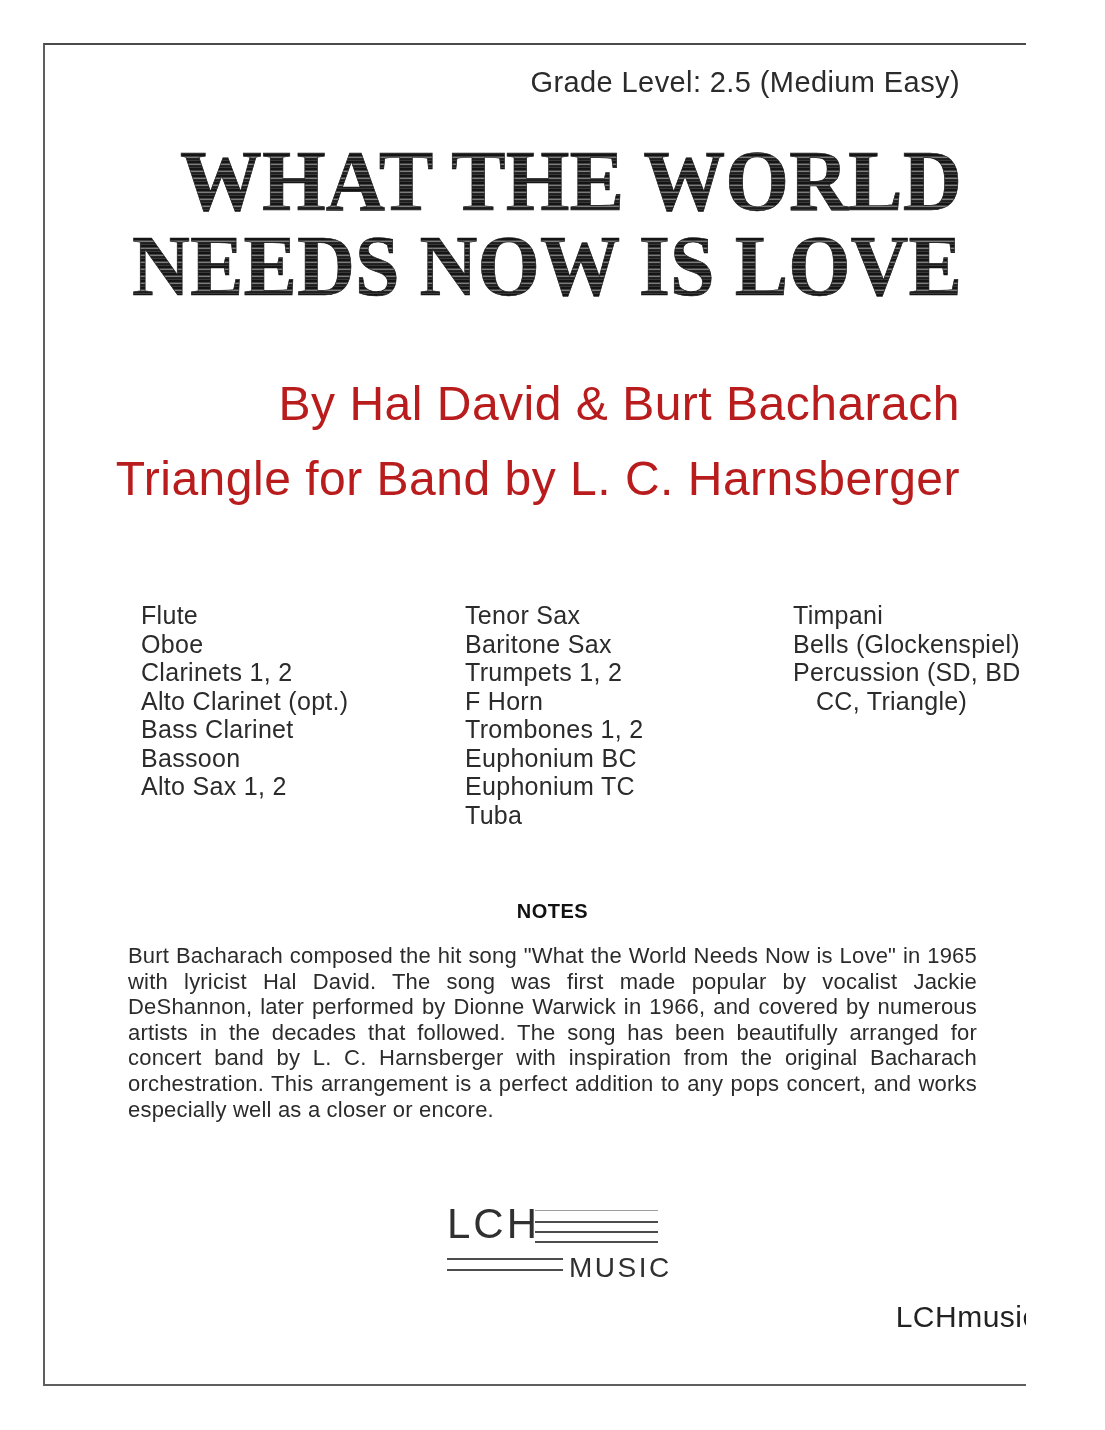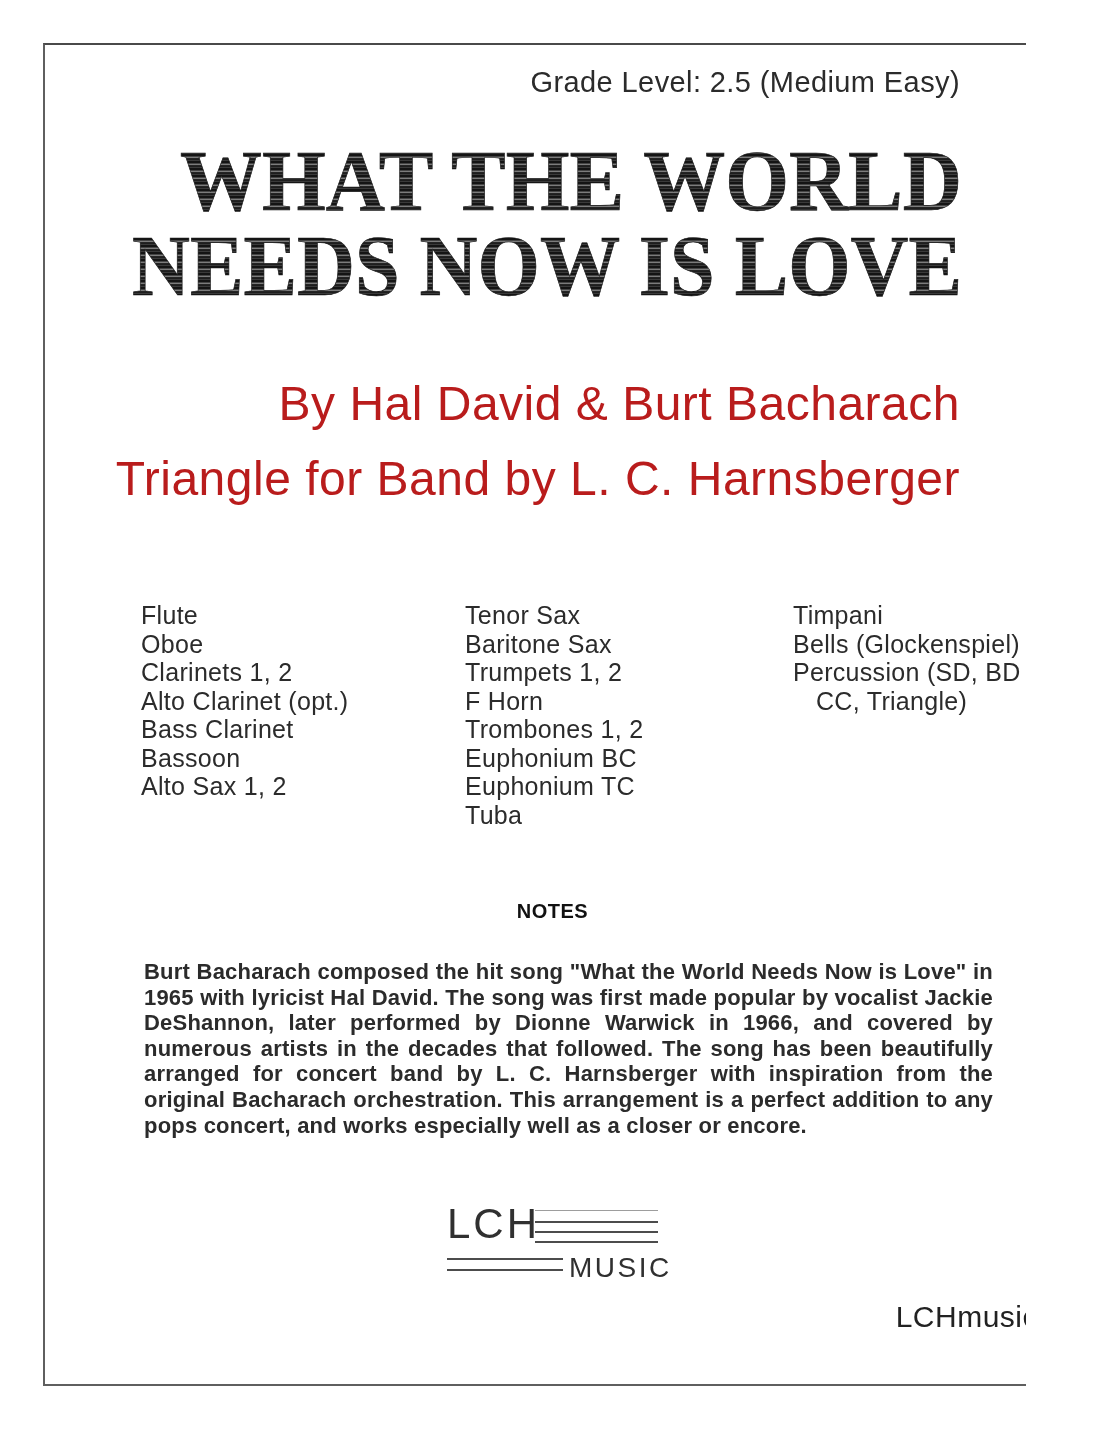--- a/index.html
+++ b/index.html
@@ -78,27 +78,26 @@
     font-size: 20px;
     font-weight: bold;
     letter-spacing: 0.5px;
     color: #111111;
   }
   .notes-body {
     position: absolute;
     top: 943px;
     left: 128px;
     width: 849px;
-    margin: 16px;
+    margin: 0;
     font-size: 22px;
     line-height: 25.6px;
     letter-spacing: 0.2px;
     text-align: justify;
     color: #2b2b2b;
-    font-weight: bold;
   }
   .logo {
     position: absolute;
     left: 447px;
     top: 1200px;
     width: 212px;
     height: 92px;
   }
   .logo-lch {
     position: absolute;

